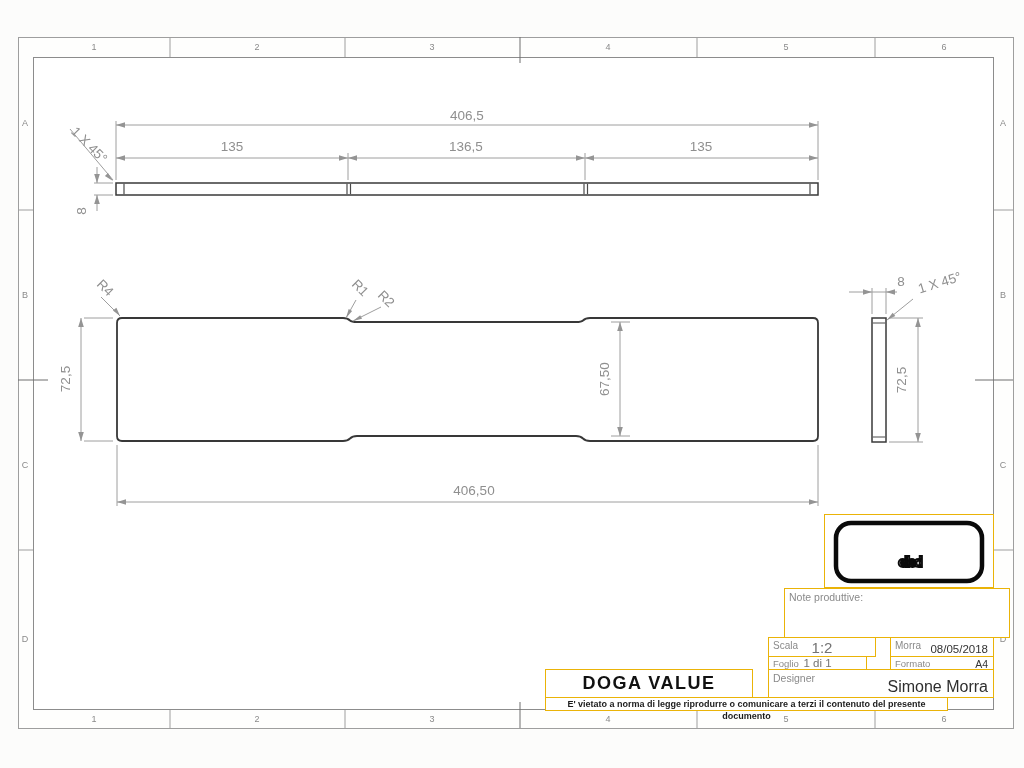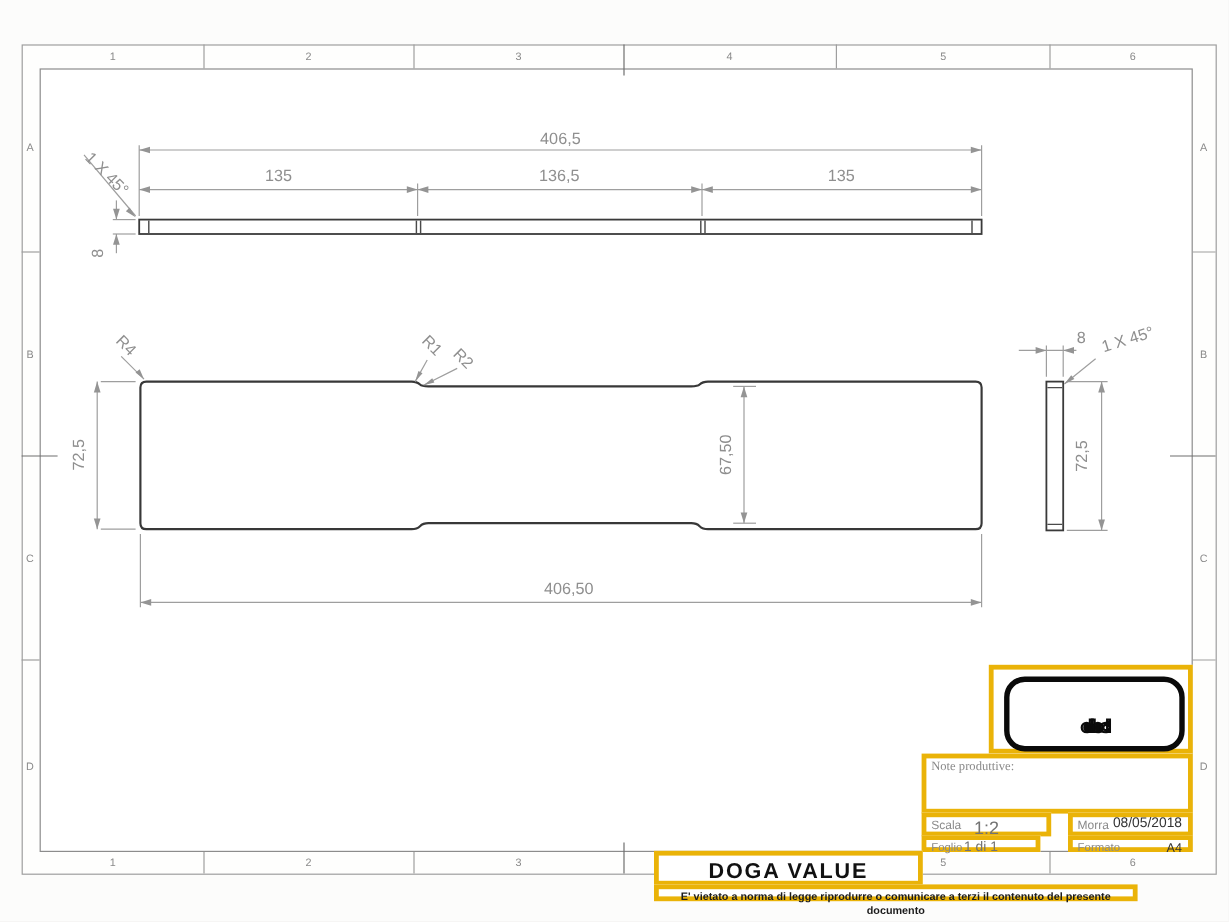--- a/index.html
+++ b/index.html
@@ -3,21 +3,21 @@
 <meta charset="utf-8">
 <style>
   html,body{margin:0;padding:0;background:#f2f1ef;}
   #page{position:relative;width:1024px;height:768px;background:#fcfcfb;overflow:hidden;
         font-family:"Liberation Sans",sans-serif;}
   .frame{position:absolute;box-sizing:border-box;}
   #outer-frame{left:18px;top:37px;width:996px;height:692px;border:1px solid #9e9e9e;background:#fefefd;}
   #inner-frame{left:33px;top:57px;width:961px;height:653px;border:1px solid #8c8c8c;background:#fff;}
   .gridlab{position:absolute;font-size:9px;color:#8a8a8a;transform:translate(-50%,-50%);}
   svg text{font-family:"Liberation Sans",sans-serif;font-size:13.5px;fill:#8f8f8f;text-anchor:middle;}
-  .tbox{position:absolute;box-sizing:border-box;border:4px solid #eab308;background:#fff;margin-top:40px;}
+  .tbox{position:absolute;box-sizing:border-box;border:1px solid #eab308;background:#fff;}
   .tb-label{position:absolute;font-size:10px;color:#8a8a8a;left:4px;top:2px;white-space:nowrap;}
   .tb-label.sm{font-size:9.5px;top:1px;}
   .tb-val-center{position:absolute;left:0;right:0;text-align:center;color:#737373;}
   .tb-val-right{position:absolute;right:5px;color:#333;white-space:nowrap;}
   #tb-doga div{width:100%;text-align:center;font-weight:bold;font-size:18px;color:#111;
       letter-spacing:1.5px;line-height:27px;}
   #tb-disclaimer div{width:100%;text-align:center;font-weight:bold;font-size:9px;color:#1c1c1c;line-height:12px;}
 </style>
 </head>
 <body>
@@ -189,43 +189,47 @@
           <stop offset="0.72" stop-color="#2e8289"></stop>
           <stop offset="0.86" stop-color="#133a41"></stop>
           <stop offset="1" stop-color="#041518"></stop>
         </linearGradient>
       </defs>
       <rect x="3" y="3" width="146" height="58" rx="15" fill="#ffffff" stroke="#0a0a0a" stroke-width="4.5"></rect>
       <text x="76" y="47" text-anchor="middle" font-size="42" font-weight="bold" letter-spacing="-3" fill="url(#lg)" stroke="#0a0a0a" stroke-width="1.8" style="font-family:'DejaVu Sans',sans-serif">elleci</text>
     </svg>
   </div>
 
-  <div class="tbox" style="left:768px;top:588px;width:226px;height:50px;font-family:Liberation Serif, serif;">
+  <div class="tbox" style="left:784px;top:588px;width:226px;height:50px;">
     <span class="tb-label" style="font-size:10.5px">Note produttive:</span>
   </div>
 
   <div class="tbox" style="left:768px;top:637px;width:108px;height:20px;">
     <span class="tb-label">Scala</span>
     <span class="tb-val-center" style="top:1px;font-size:15px;font-weight:500;">1:2</span>
   </div>
   <div class="tbox" style="left:890px;top:637px;width:104px;height:20px;">
     <span class="tb-label">Morra</span>
     <span class="tb-val-right" style="bottom:1px;font-size:11.5px;">08/05/2018</span>
   </div>
   <div class="tbox" style="left:768px;top:656px;width:99px;height:14px;">
     <span class="tb-label sm">Foglio</span>
     <span class="tb-val-center" style="top:0;font-size:11.5px;">1 di 1</span>
   </div>
   <div class="tbox" style="left:890px;top:656px;width:104px;height:14px;">
     <span class="tb-label sm">Formato</span>
     <span class="tb-val-right" style="top:1px;font-size:10.5px;">A4</span>
   </div>
 
-
-  <div class="tbox" id="tb-doga" style="left:545px;top:669px;width:224px;height:29px;">
+  <div class="tbox" style="left:768px;top:669px;width:226px;height:29px;">
+    <span class="tb-label" style="font-size:10.5px">Designer</span>
+    <span class="tb-val-right" style="bottom:1px;font-size:16px;color:#2e2e2e;">Simone Morra</span>
+  </div>
+
+  <div class="tbox" id="tb-doga" style="left:545px;top:669px;width:208px;height:29px;">
     <div>DOGA VALUE</div>
   </div>
 
   <div class="tbox" id="tb-disclaimer" style="left:545px;top:697px;width:403px;height:14px;">
     <div>E' vietato a norma di legge riprodurre o comunicare a terzi il contenuto del presente documento</div>
   </div>
 
 </div>
 
 </body></html>

